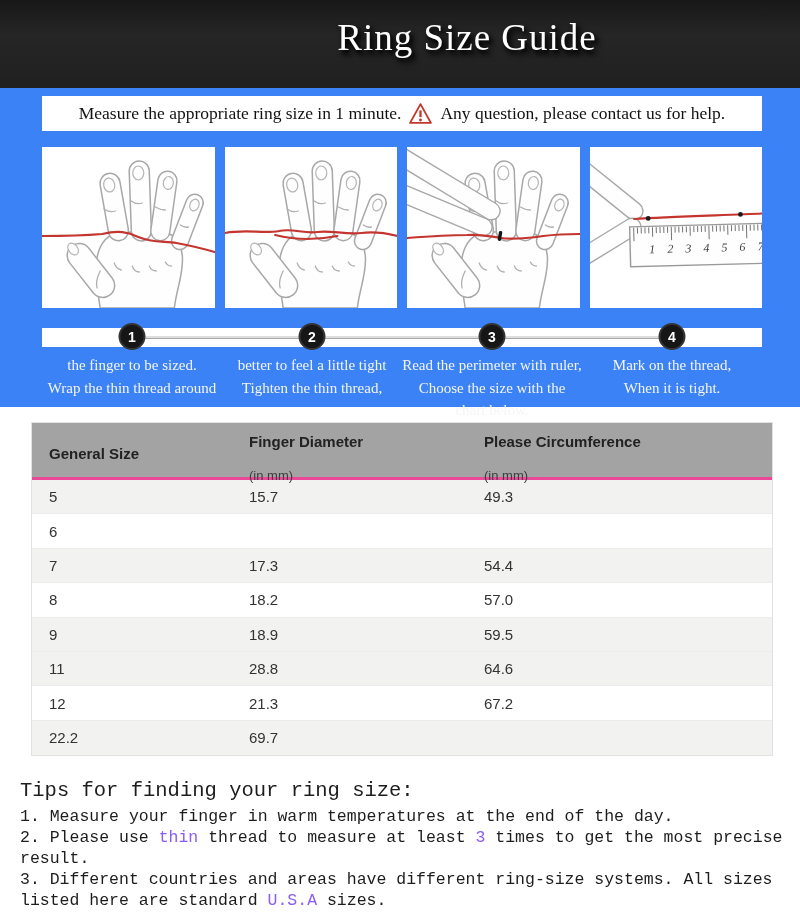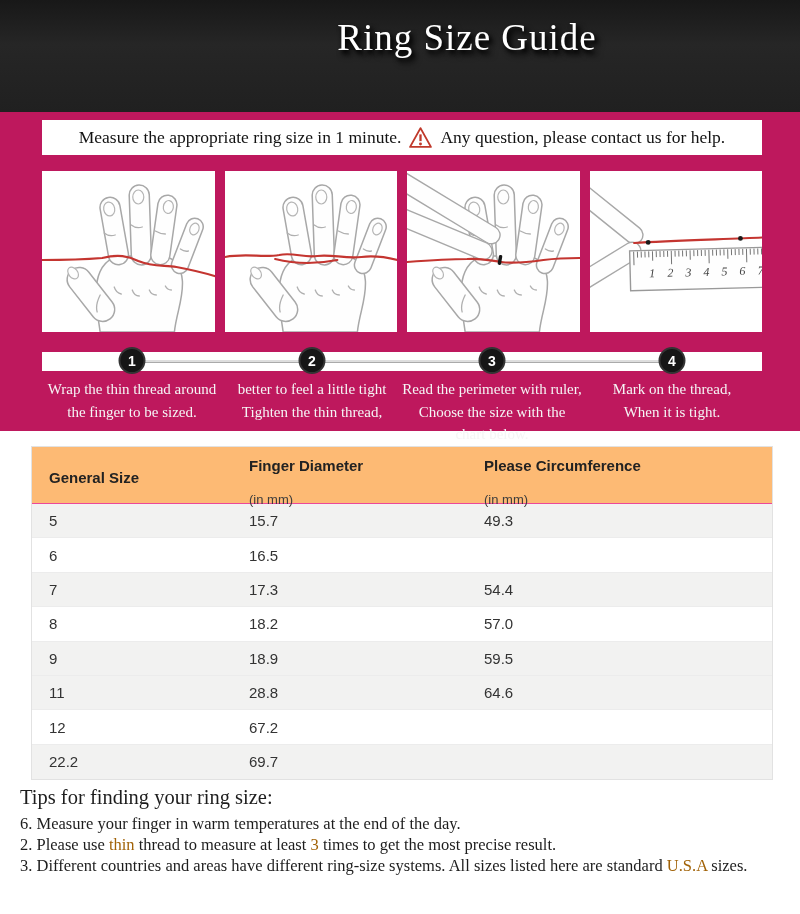--- a/index.html
+++ b/index.html
@@ -1,27 +1,27 @@
 <!DOCTYPE html>
 <html><head>
 <meta charset="utf-8">
 <style>
   * { margin:0; padding:0; box-sizing:border-box; }
   html,body { background:#ffffff; }
   .page { position:relative; width:800px; height:914px; background:#ffffff; overflow:hidden;
           font-family:"Liberation Serif", serif; }
 
   
-  .hero { height:112px; background:linear-gradient(180deg,#181818 0%,#262626 40%,#202020 100%); }
+  .hero { height:88px; background:linear-gradient(180deg,#181818 0%,#262626 40%,#202020 100%); }
   .hero-title { padding-top:16px; text-align:center; margin-left:134px;
                 font-size:37px; color:#ffffff; letter-spacing:1px;
                 text-shadow:2px 3px 4px #000000, 4px 5px 6px rgba(0,0,0,.85); }
 
   
-  .dark-section { height:319px; background:#be185d; padding:8px 38px 0 42px; }
+  .dark-section { height:319px; background:#3b82f6; padding:8px 38px 0 42px; }
 
   .banner { height:35px; background:#ffffff; display:flex; align-items:center; justify-content:center;
             gap:7px; font-size:17.5px; color:#121212; white-space:nowrap; }
   .warn-svg { width:25px; height:23px; flex:0 0 auto; }
 
   .panels { margin-top:16px; display:flex; gap:10px; height:161px; }
   .panel { flex:1; background:#ffffff; overflow:hidden; }
   .panel-svg { width:100%; height:100%; display:block; }
 
   .o { fill:#fefefe; stroke:#a8a8a8; stroke-width:1.5; }
@@ -41,38 +41,38 @@
                  font-family:"Liberation Sans",sans-serif; font-size:14px; font-weight:bold; }
   .sc1{left:12.5%;} .sc2{left:37.5%;} .sc3{left:62.5%;} .sc4{left:87.5%;}
 
   .captions { display:flex; margin-top:7px; }
   .caption { flex:1; text-align:center; color:#f5f5f5; font-size:15px; line-height:1.5; }
   .caption span { display:block; }
 
   
   .size-table { width:742px; margin:15px 0 0 31px; border:1px solid #e2e2e2;
                 font-family:"Liberation Sans",sans-serif; }
-  .t-head { display:grid; grid-template-columns:200px 235px 1fr; background:#fdba74;
-            border-bottom:1px solid #ec4899; height:57px; }
+  .t-head { display:grid; grid-template-columns:200px 235px 1fr; background:#a3a3a3;
+            border-bottom:3px solid #ec4899; height:57px; }
   .t-hcell { padding:10px 0 0 17px; }
   .t-hcell.first { padding-top:0; display:flex; align-items:center; }
   .t-hcell .lab { font-weight:bold; font-size:15px; color:#222222; display:block; }
   .t-hcell .sub { font-size:13px; color:#3d3d3d; margin-top:18px; display:block; }
   .t-hcell .sub:empty { display:none; }
   .trow { display:grid; grid-template-columns:200px 235px 1fr; height:34.4px; align-items:center;
           border-bottom:1px solid #ececec; font-size:15px; color:#333333; background:#ffffff; }
   .trow.alt { background:#f2f2f1; }
   .trow:last-child { border-bottom:none; }
   .tcell { padding-left:17px; }
 
   
-  .tips { margin:6px 0 0 20px; color:#1d1d1d; }
+  .tips { margin:23px 0 0 20px; color:#1d1d1d;font-family:Liberation Mono, monospace; }
   .tips-title { font-size:20.5px; margin-bottom:4px; }
   .tip-item { font-size:16.5px; line-height:21px; }
-  .red { color:#a16207; }
+  .red { color:#8b5cf6; }
 </style>
 </head>
 <body>
 
 <div class="page">
 
   <div class="hero">
     <div class="hero-title">Ring Size Guide</div>
   </div>
 
@@ -245,22 +245,22 @@
     <div class="stepbar">
       <div class="connector"></div>
       <div class="step-circle sc1">1</div>
       <div class="step-circle sc2">2</div>
       <div class="step-circle sc3">3</div>
       <div class="step-circle sc4">4</div>
     </div>
 
     <div class="captions">
       <div class="caption">
+        <span>the finger to be sized.</span>
         <span>Wrap the thin thread around</span>
-        <span>the finger to be sized.</span>
       </div>
       <div class="caption">
         <span>better to feel a little tight</span>
         <span>Tighten the thin thread,</span>
       </div>
       <div class="caption">
         <span>Read the perimeter with ruler,</span>
         <span>Choose the size with the chart below.</span>
       </div>
       <div class="caption">
@@ -286,21 +286,20 @@
       </div>
     </div>
     <div>
         <div class="trow alt">
           <div class="tcell">5</div>
           <div class="tcell">15.7</div>
           <div class="tcell">49.3</div>
         </div>
         <div class="trow">
           <div class="tcell">6</div>
-          <div class="tcell">16.5</div>
         </div>
         <div class="trow alt">
           <div class="tcell">7</div>
           <div class="tcell">17.3</div>
           <div class="tcell">54.4</div>
         </div>
         <div class="trow">
           <div class="tcell">8</div>
           <div class="tcell">18.2</div>
           <div class="tcell">57.0</div>
@@ -310,31 +309,32 @@
           <div class="tcell">18.9</div>
           <div class="tcell">59.5</div>
         </div>
         <div class="trow alt">
           <div class="tcell">11</div>
           <div class="tcell">28.8</div>
           <div class="tcell">64.6</div>
         </div>
         <div class="trow">
           <div class="tcell">12</div>
+          <div class="tcell">21.3</div>
           <div class="tcell">67.2</div>
         </div>
         <div class="trow alt">
           <div class="tcell">22.2</div>
           <div class="tcell">69.7</div>
         </div>
       </div>
   </div>
 
   <div class="tips">
     <div class="tips-title">Tips for finding your ring size:</div>
     <div>
-        <div class="tip-item"><span>6. Measure your finger in warm temperatures at the end of the day.</span></div>
+        <div class="tip-item"><span>1. Measure your finger in warm temperatures at the end of the day.</span></div>
         <div class="tip-item"><span>2. Please use </span><span class="red">thin</span><span> thread to measure at least </span><span class="red">3</span><span> times to get the most precise result.</span></div>
         <div class="tip-item"><span>3. Different countries and areas have different ring-size systems. All sizes listed here are standard </span><span class="red">U.S.A</span><span> sizes.</span></div>
       </div>
   </div>
 
 </div>
 
 </body></html>

